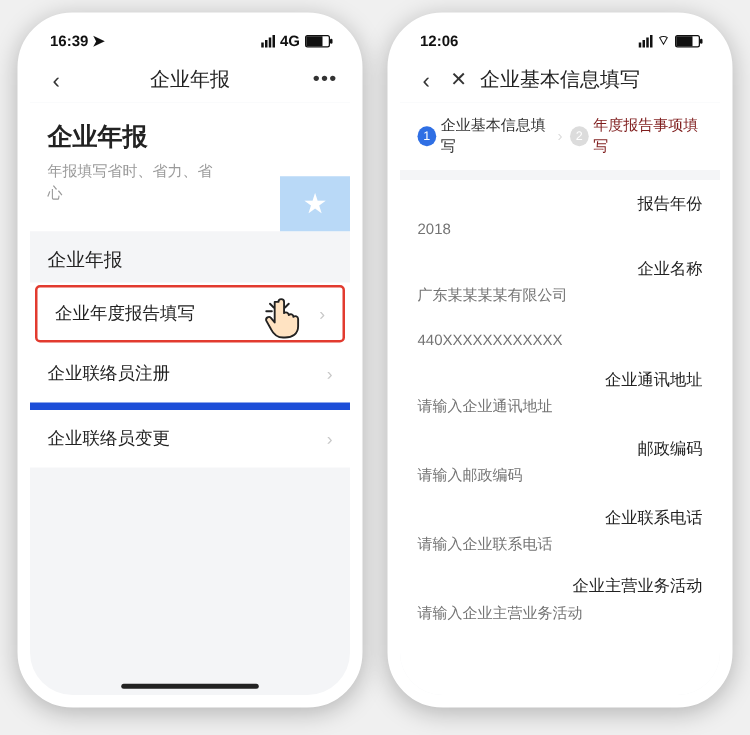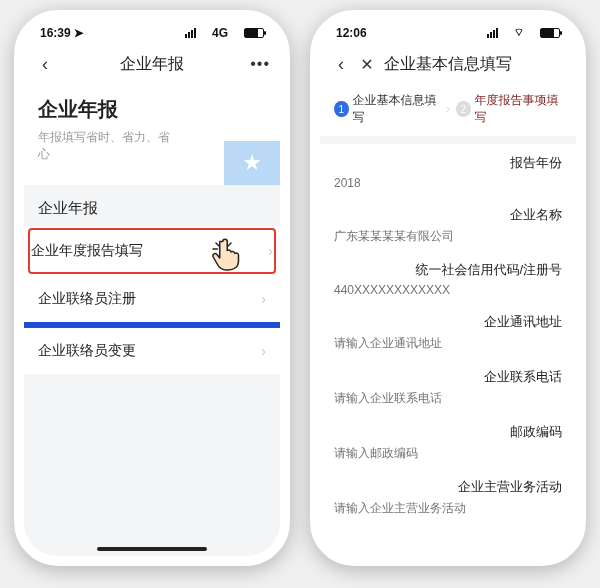--- a/index.html
+++ b/index.html
@@ -28,21 +28,21 @@
     height: 26px;
     display: flex;
     align-items: center;
     justify-content: space-between;
     padding: 0 16px;
     font-size: 12px;
     font-weight: 600;
     color: #111;
   }
   .status-left { display: flex; align-items: center; gap: 3px; }
-  .status-right { display: flex; align-items: center; gap: 16px; }
+  .status-right { display: flex; align-items: center; gap: 4px; }
   .sig-bars { display: inline-flex; align-items: flex-end; gap: 1px; }
   .sig-bars i { width: 2px; background: #111; display: inline-block; }
   .sig-bars i:nth-child(1){height:4px}
   .sig-bars i:nth-child(2){height:6px}
   .sig-bars i:nth-child(3){height:8px}
   .sig-bars i:nth-child(4){height:10px}
   .battery {
     width: 20px; height: 10px; border: 1px solid #111; border-radius: 2px; position: relative;
   }
   .battery::after { content:''; position:absolute; right:-3px; top:2px; width:2px; height:4px; background:#111; border-radius:1px; }
@@ -104,21 +104,21 @@
     font-size: 14px;
     color: #222;
     position: relative;
   }
   .list-item:last-child { border-bottom:none; }
   .chev { color:#c8c8c8; font-size:14px; }
   .highlight {
     border: 2px solid #e23b2f;
     border-radius: 4px;
     margin: 2px 4px;
-    padding: 12px 1px;
+    padding: 12px 14px;
   }
   .pointer-hand {
     position: absolute;
     right: 34px;
     top: 8px;
     width: 30px;
     height: 34px;
     pointer-events: none;
   }
   .home-indicator {
@@ -255,34 +255,33 @@
     <div class="form">
       <div class="form-group">
         <div class="form-label">报告年份</div>
         <div class="form-value">2018</div>
       </div>
       <div class="form-group">
         <div class="form-label">企业名称</div>
         <div class="form-value">广东某某某某有限公司</div>
       </div>
       <div class="form-group">
-        <div class="form-label">统一社会信用代码/注册号</div>
         <div class="form-value">440XXXXXXXXXXXX</div>
       </div>
       <div class="form-group">
         <div class="form-label">企业通讯地址</div>
         <div class="form-value">请输入企业通讯地址</div>
       </div>
       <div class="form-group">
+        <div class="form-label">邮政编码</div>
+        <div class="form-value">请输入邮政编码</div>
+      </div>
+      <div class="form-group">
         <div class="form-label">企业联系电话</div>
         <div class="form-value">请输入企业联系电话</div>
-      </div>
-      <div class="form-group">
-        <div class="form-label">邮政编码</div>
-        <div class="form-value">请输入邮政编码</div>
       </div>
       <div class="form-group">
         <div class="form-label">企业主营业务活动</div>
         <div class="form-value">请输入企业主营业务活动</div>
       </div>
     </div>
   </div>
 </div>
 
 </body></html>

